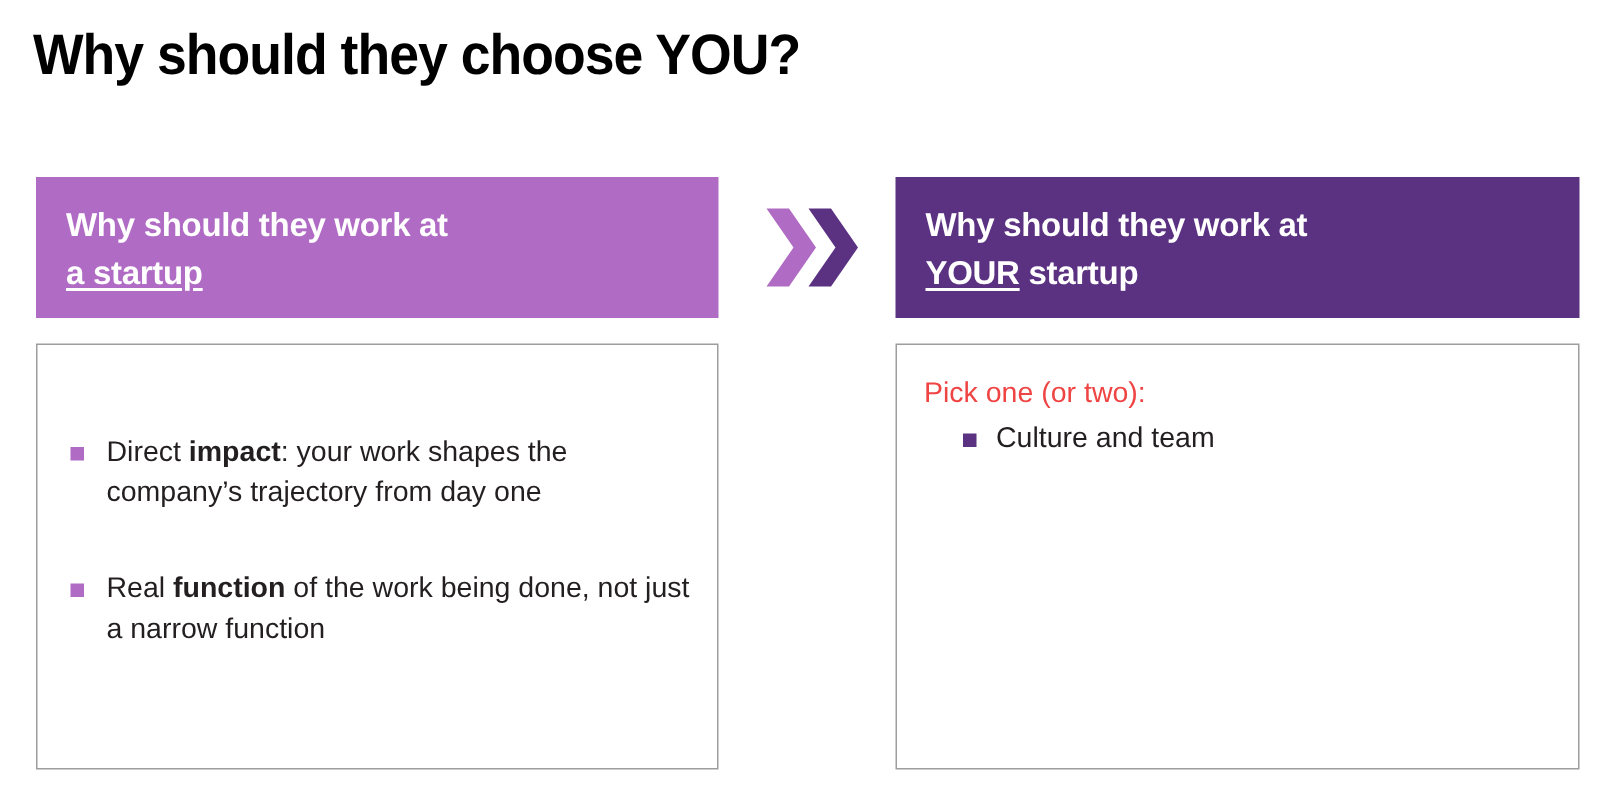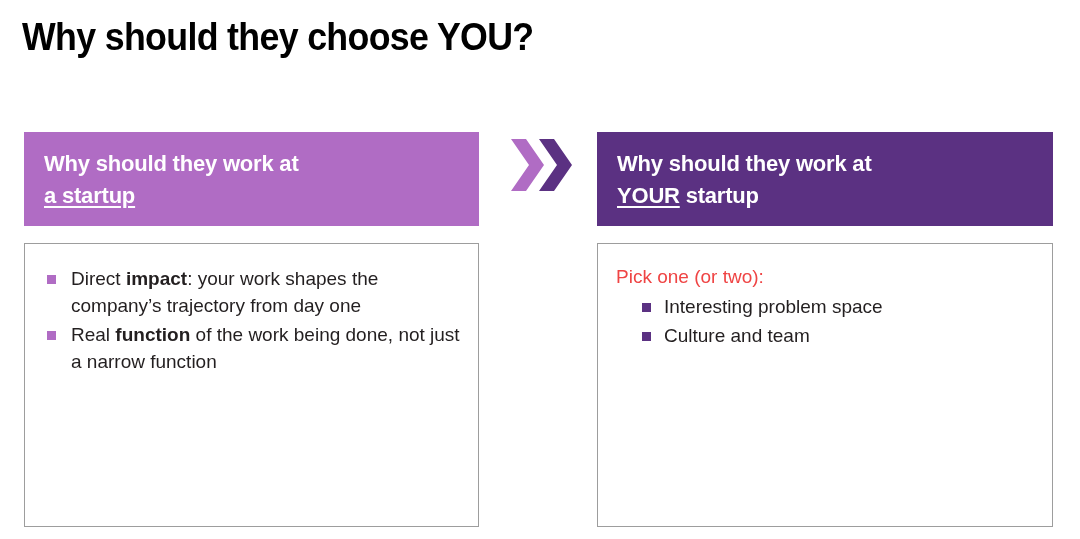--- a/index.html
+++ b/index.html
@@ -27,21 +27,21 @@
     letter-spacing: -0.7px;
     line-height: 1.15;
     white-space: nowrap;
     transform: scaleX(0.94);
     transform-origin: left top;
   }
 
   
   .col {
     position: absolute;
-    top: 132px;
+    top: 118px;
   }
   .col-left  { left: 24px;  width: 455px; }
   .col-right { left: 597px; width: 456px; }
 
   
   .hdr {
     box-sizing: border-box;
     height: 94px;
     padding: 16px 20px 0 20px;
     color: #ffffff;
@@ -89,21 +89,21 @@
     content: "";
     position: absolute;
     left: 10px;
     top: 9px;
     width: 9px;
     height: 9px;
   }
   .panel-left  ul.blist li::before { background: #b06cc4; }
   .panel-right ul.blist li::before { background: #5b3182; }
 
-  .panel-left ul.blist li { padding-left: 34px; }
+  .panel-left ul.blist li { padding-left: 34px; margin-top: 37px; }
   .panel-left { padding-left: 12px; padding-top: 22px; }
 
   .panel-right { padding-left: 18px; padding-top: 20px; }
   .panel-right .intro {
     color: #ef4444;
     font-size: 19px;
     line-height: 1.42;
     margin: 0 0 3px 0;
   }
   .panel-right ul.blist { padding-left: 16px; }
@@ -150,18 +150,17 @@
 <div class="col col-right">
 
   <div class="hdr hdr-right">
     <span>Why should they work at</span><br>
     <u>YOUR</u><span> startup</span>
   </div>
 
   <div class="panel panel-right">
     <p class="intro">Pick one (or two):</p>
     <ul class="blist">
-        <li><span>Interesting problem space</span></li>
         <li><span>Culture and team</span></li>
       </ul>
   </div>
 
 </div>
 
 </body></html>

